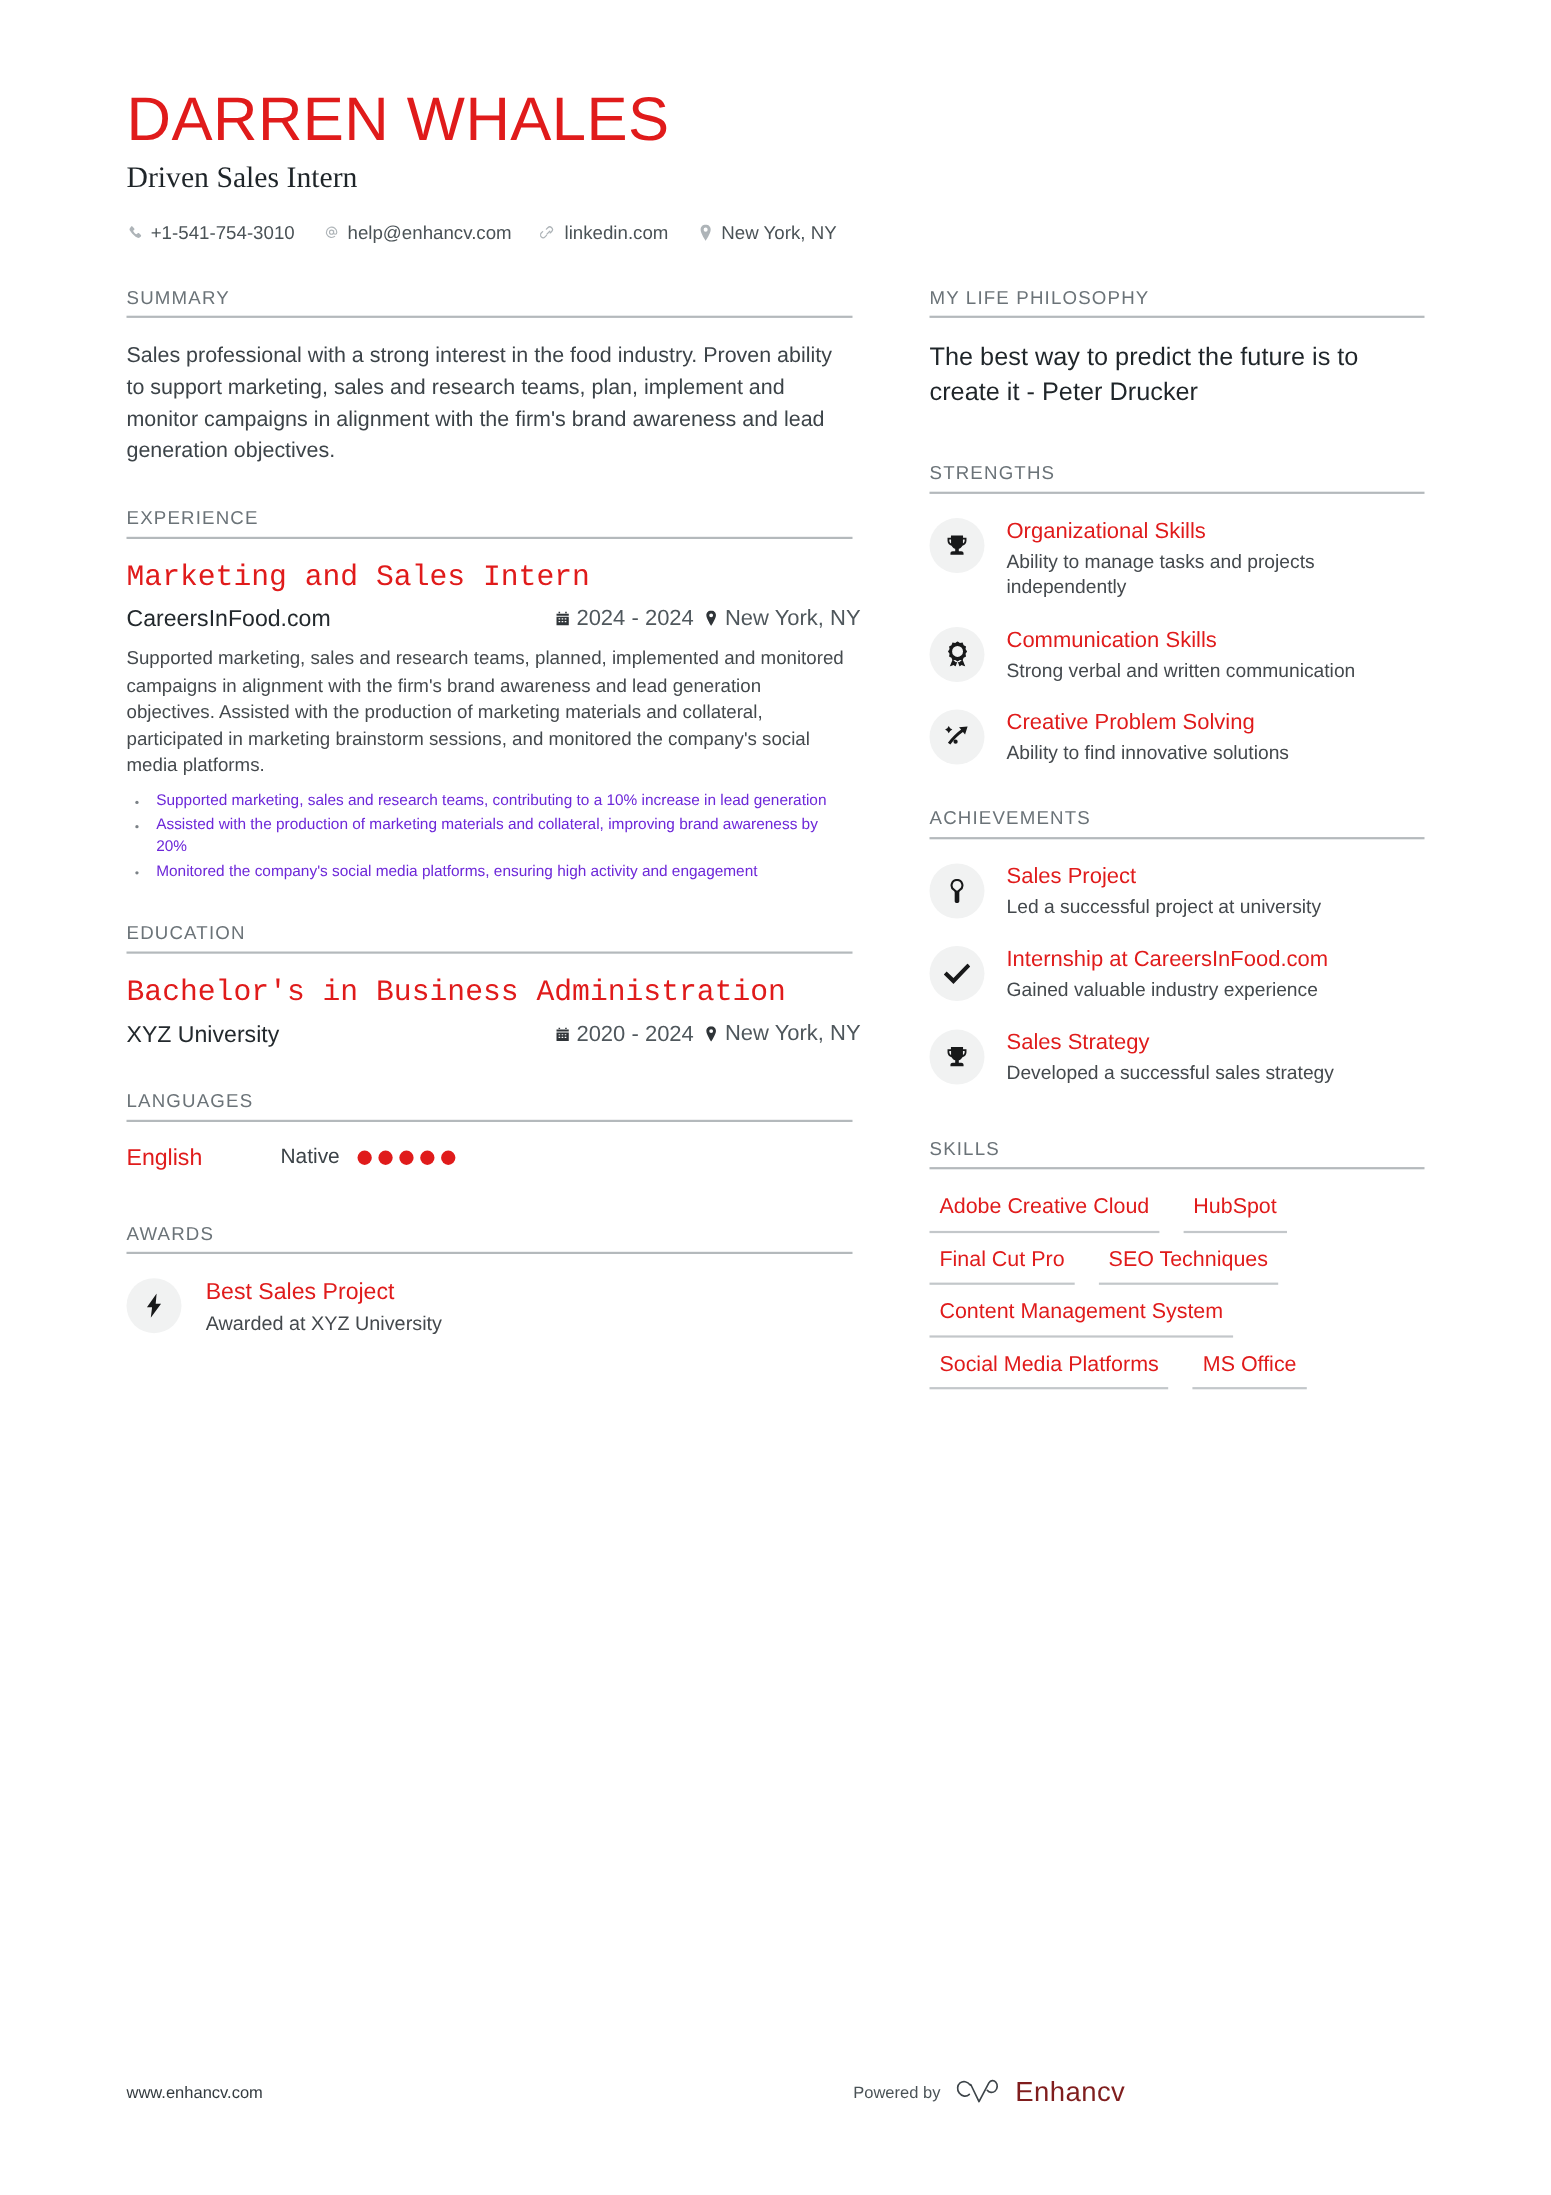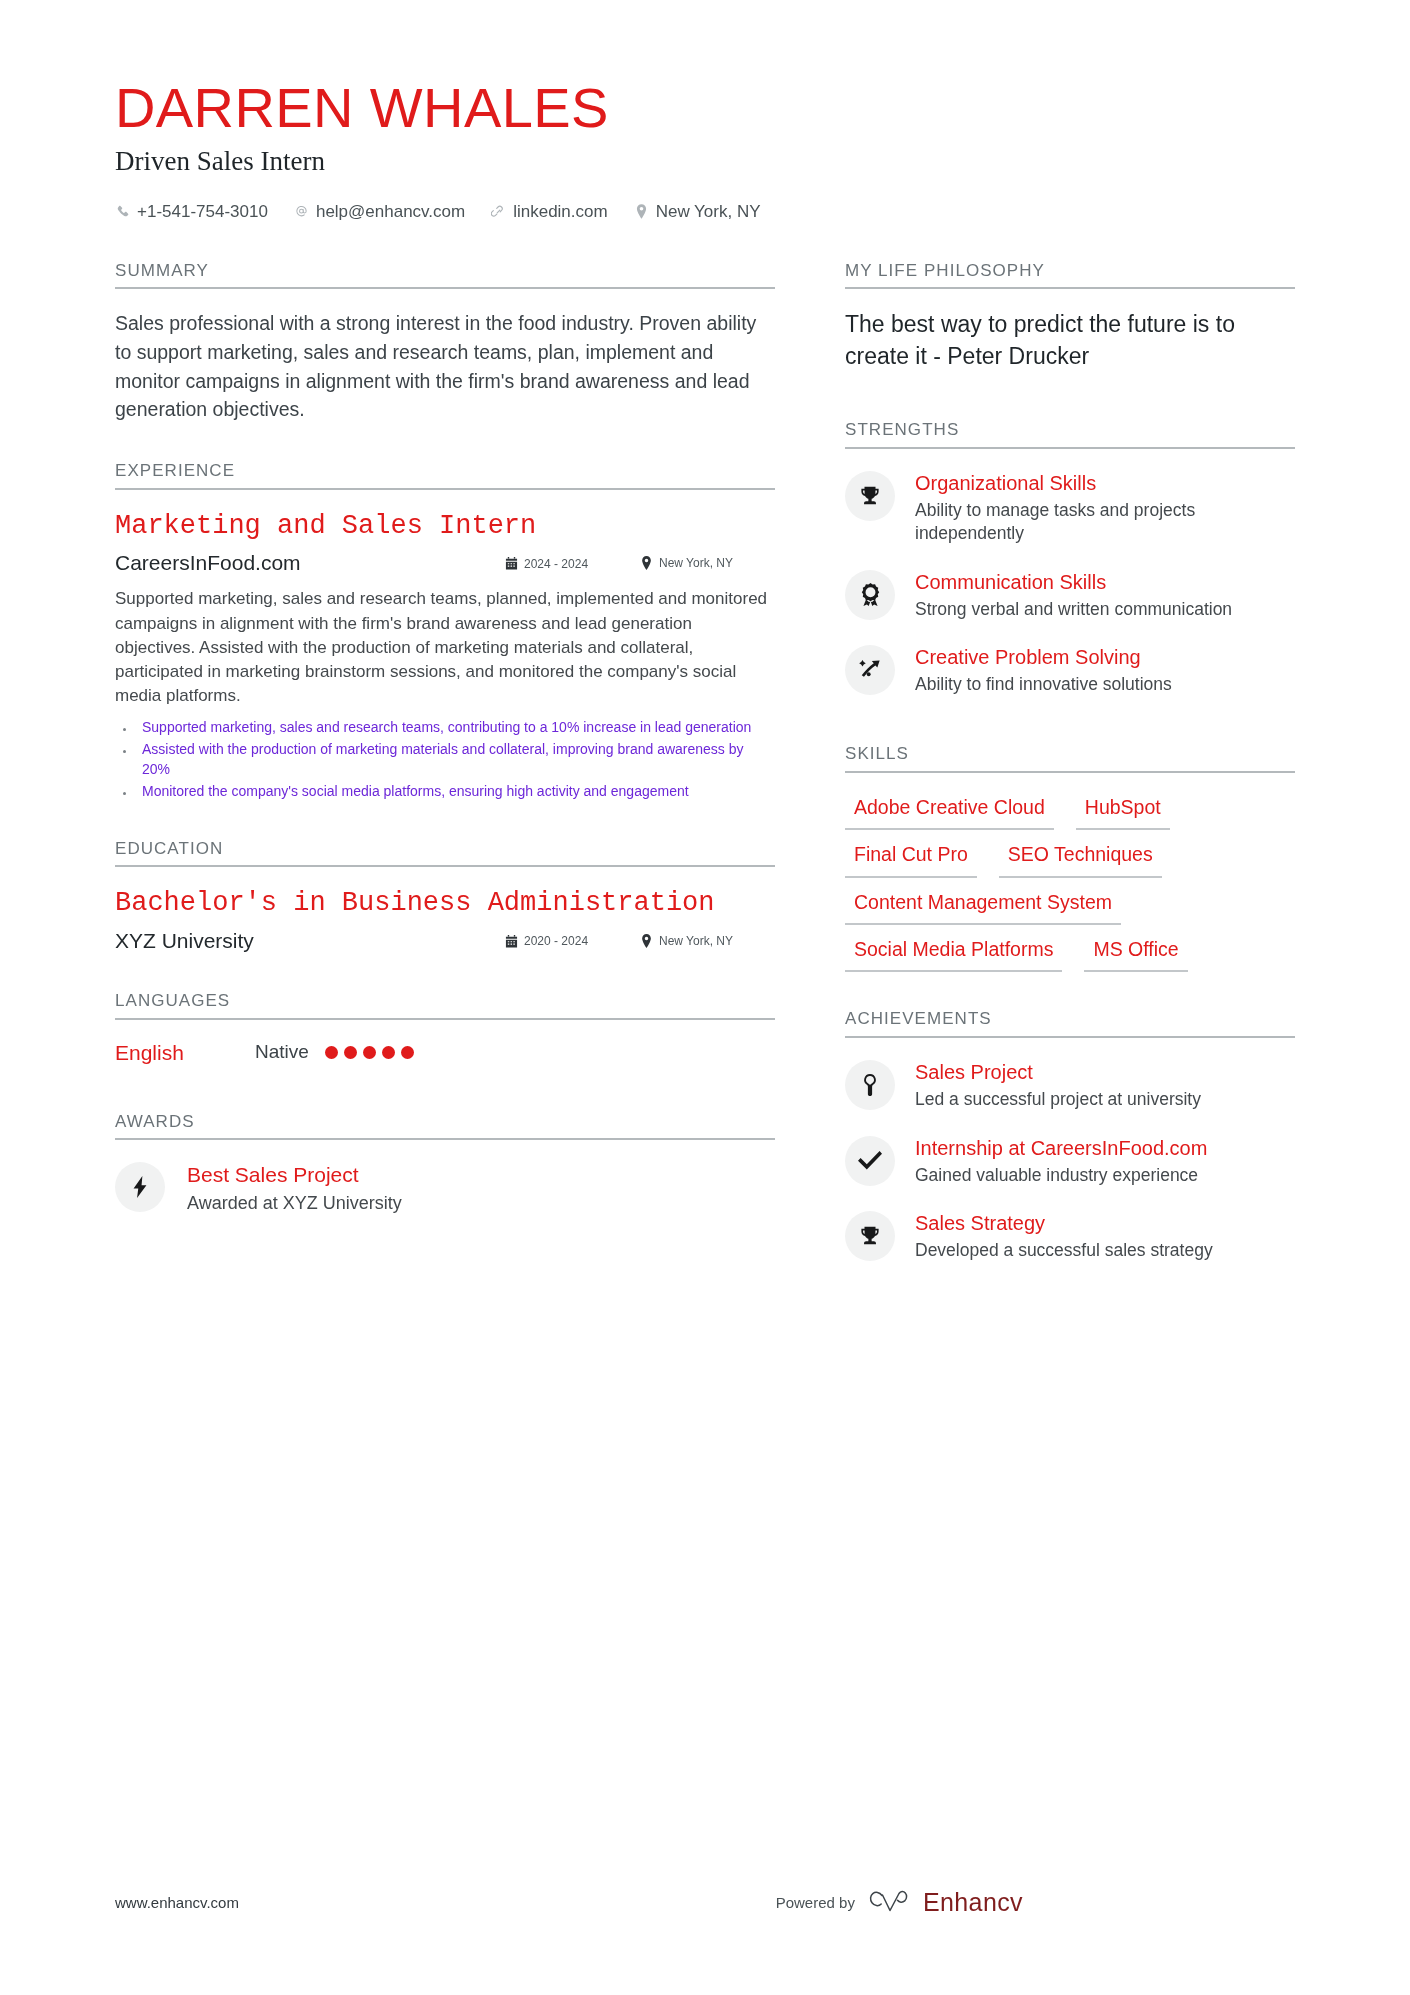--- a/index.html
+++ b/index.html
@@ -121,21 +121,21 @@
   .entry-org {
     font-size: 21px;
     color: #23292d;
     line-height: 1.25;
     flex: 1 1 auto;
   }
   .meta-bit {
     display: inline-flex;
     align-items: center;
     gap: 6px;
-    font-size: 12px;
+    font-size: 20px;
     color: #4f575c;
     white-space: nowrap;
   }
   .meta-date { width: 135px; flex: 0 0 135px; }
   .meta-loc  { width: 135px; flex: 0 0 135px; }
   .meta-bit .ic {
     display: inline-flex;
     align-items: center;
     justify-content: center;
     width: 13px; height: 15px;
@@ -477,73 +477,73 @@
             </div>
             <div class="ibody">
               <div class="ititle">Creative Problem Solving</div>
               <div class="idesc">Ability to find innovative solutions</div>
             </div>
           </div>
 
         </div>
       </section>
 
+      <section class="sec sec-gap-lg">
+        <div class="sec-h">ACHIEVEMENTS</div>
+        <div class="ilist">
+
+          <div class="iitem">
+            <div class="ibadge">
+              <svg width="16" height="22" viewBox="0 0 16 24">
+                  <path d="M8 0a6.4 6.4 0 0 0-3.4 11.8c.7.5 1.1 1.1 1.1 1.8V22c0 1.1.9 2 2.3 2s2.3-.9 2.3-2v-8.4c0-.7.4-1.3 1.1-1.8A6.4 6.4 0 0 0 8 0zm0 2.2a4.2 4.2 0 0 1 2.3 7.8c-.6.4-1.1.9-1.5 1.5h-1.6c-.4-.6-.9-1.1-1.5-1.5A4.2 4.2 0 0 1 8 2.2z"></path>
+                </svg>
+            </div>
+            <div class="ibody">
+              <div class="ititle">Sales Project</div>
+              <div class="idesc">Led a successful project at university</div>
+            </div>
+          </div>
+
+          <div class="iitem">
+            <div class="ibadge">
+              <svg width="24" height="19" viewBox="0 0 24 19">
+                  <path d="M21.6 0 8.8 13.2 2.6 7.1 0 9.8l8.8 8.7L24 2.7z"></path>
+                </svg>
+            </div>
+            <div class="ibody">
+              <div class="ititle">Internship at CareersInFood.com</div>
+              <div class="idesc">Gained valuable industry experience</div>
+            </div>
+          </div>
+
+          <div class="iitem">
+            <div class="ibadge">
+              <svg width="22" height="22" viewBox="0 0 24 24">
+                  <path d="M6 2h12v2.2h3.4v3c0 2.6-1.7 4.5-4 4.9-.8 1.6-2.2 2.7-3.6 3v2.5h2.4c1.3 0 2.3.9 2.3 2.1V21H5.5v-1.3c0-1.2 1-2.1 2.3-2.1h2.4v-2.5c-1.4-.3-2.8-1.4-3.6-3-2.3-.4-4-2.3-4-4.9v-3H6zM4.4 6v1.2c0 1.2.7 2.2 1.7 2.6V6zm15.2 0h-1.7v3.8c1-.4 1.7-1.4 1.7-2.6z"></path>
+                </svg>
+            </div>
+            <div class="ibody">
+              <div class="ititle">Sales Strategy</div>
+              <div class="idesc">Developed a successful sales strategy</div>
+            </div>
+          </div>
+
+        </div>
+      </section>
+
       <section class="sec sec-gap-md">
         <div class="sec-h">SKILLS</div>
         <div class="skills">
           <span class="skill">Adobe Creative Cloud</span>
           <span class="skill">HubSpot</span>
           <span class="skill">Final Cut Pro</span>
           <span class="skill">SEO Techniques</span>
           <span class="skill">Content Management System</span>
           <span class="skill">Social Media Platforms</span>
           <span class="skill">MS Office</span>
-        </div>
-      </section>
-
-      <section class="sec sec-gap-lg">
-        <div class="sec-h">ACHIEVEMENTS</div>
-        <div class="ilist">
-
-          <div class="iitem">
-            <div class="ibadge">
-              <svg width="16" height="22" viewBox="0 0 16 24">
-                  <path d="M8 0a6.4 6.4 0 0 0-3.4 11.8c.7.5 1.1 1.1 1.1 1.8V22c0 1.1.9 2 2.3 2s2.3-.9 2.3-2v-8.4c0-.7.4-1.3 1.1-1.8A6.4 6.4 0 0 0 8 0zm0 2.2a4.2 4.2 0 0 1 2.3 7.8c-.6.4-1.1.9-1.5 1.5h-1.6c-.4-.6-.9-1.1-1.5-1.5A4.2 4.2 0 0 1 8 2.2z"></path>
-                </svg>
-            </div>
-            <div class="ibody">
-              <div class="ititle">Sales Project</div>
-              <div class="idesc">Led a successful project at university</div>
-            </div>
-          </div>
-
-          <div class="iitem">
-            <div class="ibadge">
-              <svg width="24" height="19" viewBox="0 0 24 19">
-                  <path d="M21.6 0 8.8 13.2 2.6 7.1 0 9.8l8.8 8.7L24 2.7z"></path>
-                </svg>
-            </div>
-            <div class="ibody">
-              <div class="ititle">Internship at CareersInFood.com</div>
-              <div class="idesc">Gained valuable industry experience</div>
-            </div>
-          </div>
-
-          <div class="iitem">
-            <div class="ibadge">
-              <svg width="22" height="22" viewBox="0 0 24 24">
-                  <path d="M6 2h12v2.2h3.4v3c0 2.6-1.7 4.5-4 4.9-.8 1.6-2.2 2.7-3.6 3v2.5h2.4c1.3 0 2.3.9 2.3 2.1V21H5.5v-1.3c0-1.2 1-2.1 2.3-2.1h2.4v-2.5c-1.4-.3-2.8-1.4-3.6-3-2.3-.4-4-2.3-4-4.9v-3H6zM4.4 6v1.2c0 1.2.7 2.2 1.7 2.6V6zm15.2 0h-1.7v3.8c1-.4 1.7-1.4 1.7-2.6z"></path>
-                </svg>
-            </div>
-            <div class="ibody">
-              <div class="ititle">Sales Strategy</div>
-              <div class="idesc">Developed a successful sales strategy</div>
-            </div>
-          </div>
-
         </div>
       </section>
 
     </div>
   </div>
 
   <div class="footer">
     <div>www.enhancv.com</div>
     <div class="footer-right">
       <span>Powered by</span>

